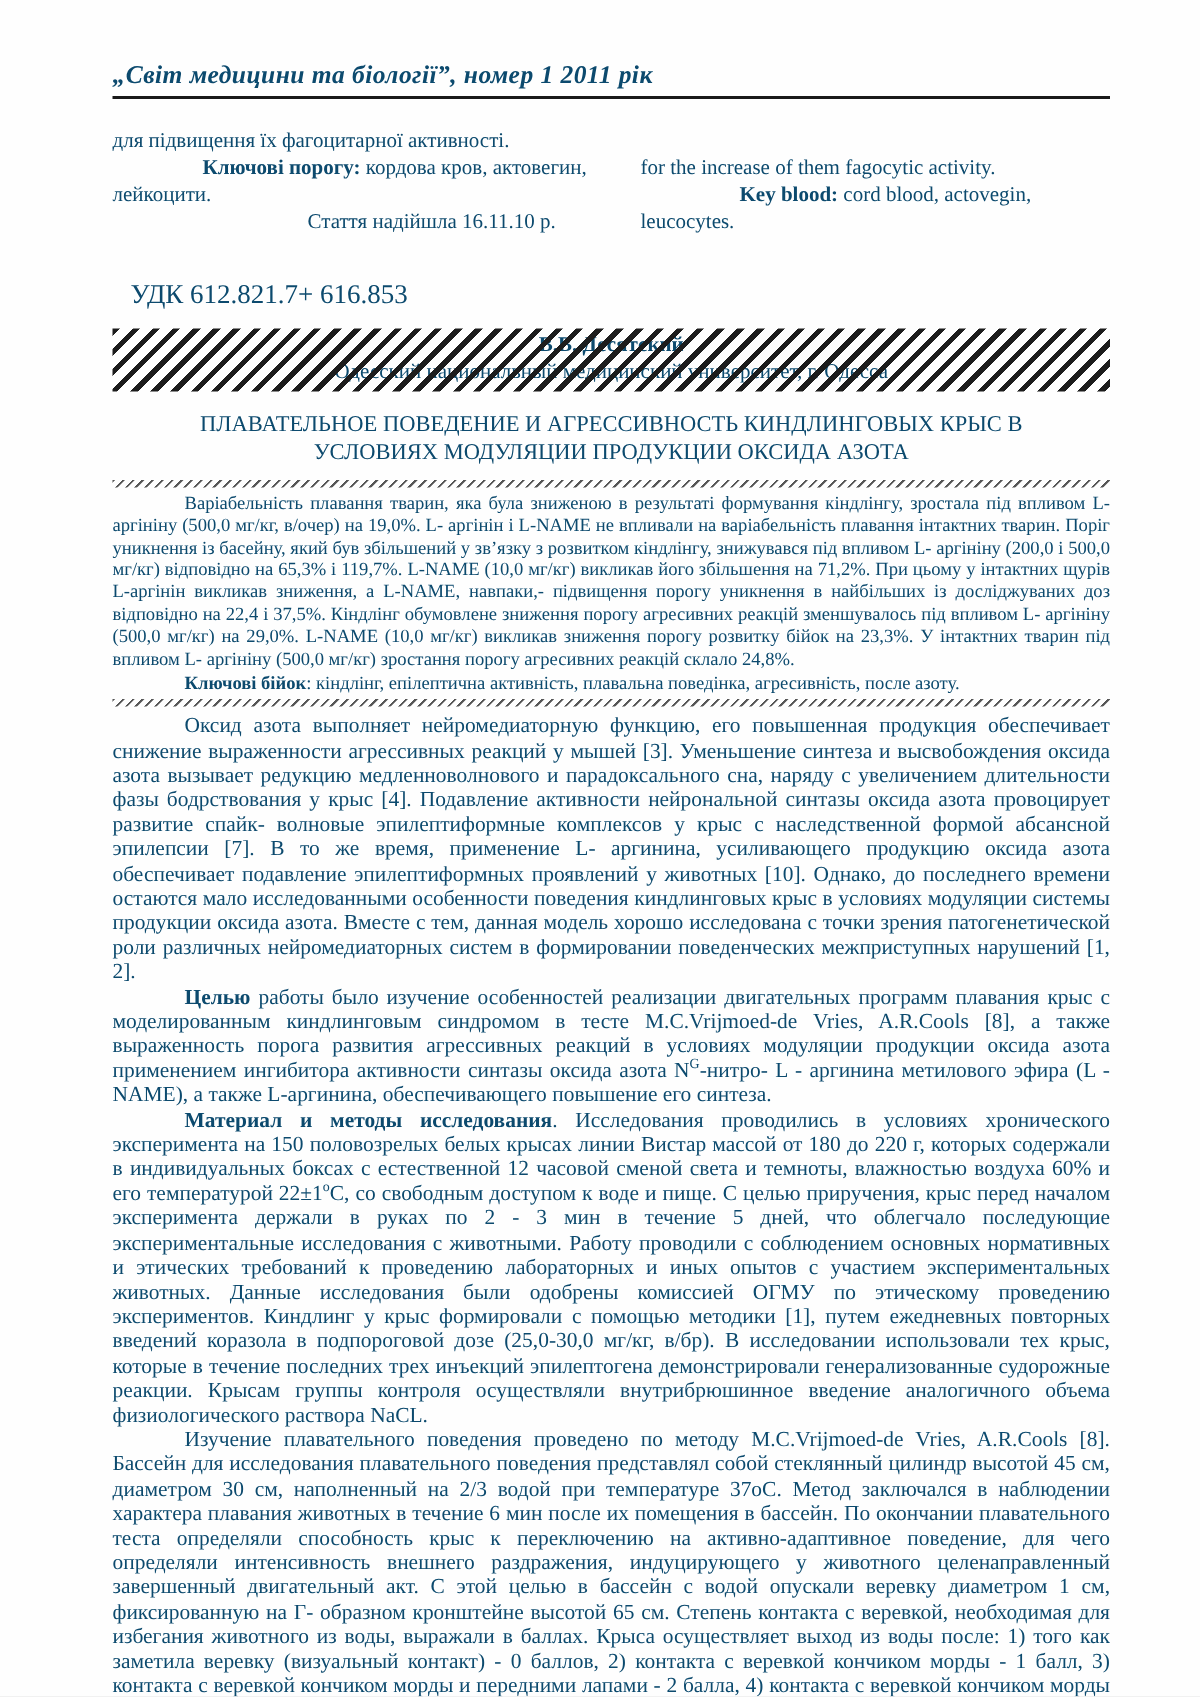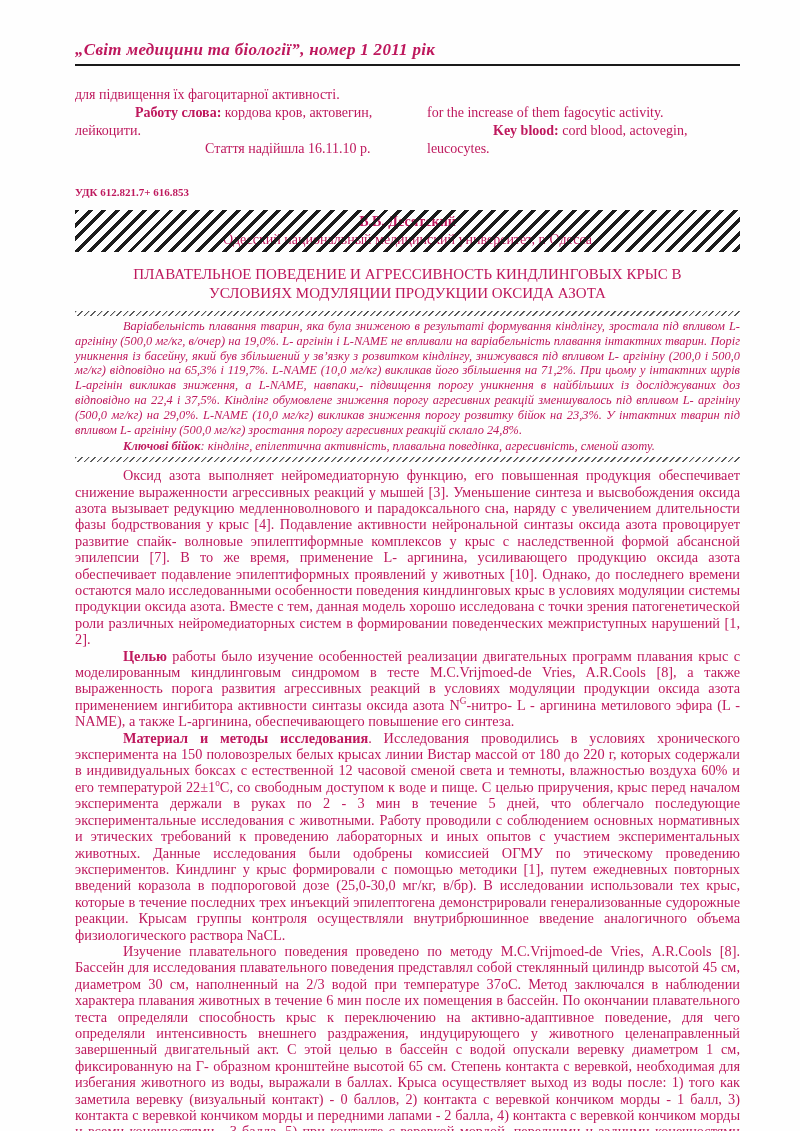--- a/index.html
+++ b/index.html
@@ -2,21 +2,21 @@
 <html><head>
 <meta charset="utf-8">
 <style>
   html, body { margin: 0; padding: 0; background: #e8e8e8; }
   .page {
     position: relative;
     width: 800px;
     height: 1131px;
     margin: 0 auto;
     background: #fefefe;
-    color: #be185d;
+    color: #0c4a6e;
     font-family: "Liberation Serif", "DejaVu Serif", serif;
     overflow: hidden;
     box-sizing: border-box;
     padding: 40px 60px 0 75px;
   }
   .journal-header {
     font-size: 17px;
     font-weight: bold;
     font-style: italic;
     letter-spacing: 0.3px;
@@ -32,22 +32,23 @@
   }
   .prev-col-ua { width: 352px; }
   .prev-col-en { flex: 1; }
   .kw-line-ua { text-indent: 60px; }
   .received-line { text-indent: 130px; font-family: Liberation Serif, serif; }
   .kw-line-en { text-indent: 66px; }
   b.lead { font-weight: bold; }
 
   .udc {
     margin-top: 28px;
-    font-size: 11px;
-    font-weight: bold;
+    font-size: 18px;
+    font-weight: normal;
+    margin-left: 12px;
   }
   .author-block {
     position: relative;
     margin-top: 12px;
     text-align: center;
     font-size: 14px;
     line-height: 18px;
     padding: 3px 0;
   }
   .author-block .author { font-weight: bold; }
@@ -73,21 +74,20 @@
   }
   .dotted-strip {
     height: 5px;
     background: repeating-linear-gradient(135deg, #555 0px, #555 1px, transparent 1.6px, transparent 4.6px);
     margin: 3px 0;
   }
   .abstract p {
     margin: 2px 0;
     text-align: justify;
     text-indent: 48px;
-    font-style: italic;
   }
   .body-text {
     margin-top: 5px;
     font-size: 14.3px;
     line-height: 16.4px;
   }
   .body-text p {
     margin: 0;
     text-align: justify;
     text-indent: 48px;
@@ -97,42 +97,42 @@
 </head>
 <body>
 
 <div class="page">
 
   <div class="journal-header">„Світ медицини та біології”, номер 1 2011 рік</div>
 
   <div class="prev-article">
     <div class="prev-col-ua">
       <div>для підвищення їх фагоцитарної активності.</div>
-      <div class="kw-line-ua"><b class="lead">Работу слова:</b><span> кордова кров, актовегин, лейкоцити.</span></div>
+      <div class="kw-line-ua"><b class="lead">Ключові порогу:</b><span> кордова кров, актовегин, лейкоцити.</span></div>
       <div class="received-line">Стаття надійшла 16.11.10 р.</div>
     </div>
     <div class="prev-col-en">
       <div>for the increase of them fagocytic activity.</div>
       <div class="kw-line-en"><b class="lead">Key blood:</b><span> cord blood, actovegin, leucocytes.</span></div>
     </div>
   </div>
 
   <div class="udc">УДК 612.821.7+ 616.853</div>
 
   <div class="author-block">
     <div class="author">В.В. Десятский</div>
     <div class="affiliation">Одесский национальный медицинский университет, г. Одесса</div>
   </div>
 
   <div class="article-title">ПЛАВАТЕЛЬНОЕ ПОВЕДЕНИЕ И АГРЕССИВНОСТЬ КИНДЛИНГОВЫХ КРЫС В УСЛОВИЯХ МОДУЛЯЦИИ ПРОДУКЦИИ ОКСИДА АЗОТА</div>
 
   <div class="abstract">
     <div class="dotted-strip"></div>
     <p>Варіабельність плавання тварин, яка була зниженою в результаті формування кіндлінгу, зростала під впливом L-аргініну (500,0 мг/кг, в/очер) на 19,0%. L- аргінін і L-NAME не впливали на варіабельність плавання інтактних тварин. Поріг уникнення із басейну, який був збільшений у зв’язку з розвитком кіндлінгу, знижувався під впливом L- аргініну (200,0 і 500,0 мг/кг) відповідно на 65,3% і 119,7%. L-NAME (10,0 мг/кг) викликав його збільшення на 71,2%. При цьому у інтактних щурів L-аргінін викликав зниження, а L-NAME, навпаки,- підвищення порогу уникнення в найбільших із досліджуваних доз відповідно на 22,4 і 37,5%. Кіндлінг обумовлене зниження порогу агресивних реакцій зменшувалось під впливом L- аргініну (500,0 мг/кг) на 29,0%. L-NAME (10,0 мг/кг) викликав зниження порогу розвитку бійок на 23,3%. У інтактних тварин під впливом L- аргініну (500,0 мг/кг) зростання порогу агресивних реакцій склало 24,8%.</p>
-    <p><b class="lead">Ключові бійок</b><span>: кіндлінг, епілептична активність, плавальна поведінка, агресивність, сменой азоту.</span></p>
+    <p><b class="lead">Ключові бійок</b><span>: кіндлінг, епілептична активність, плавальна поведінка, агресивність, после азоту.</span></p>
     <div class="dotted-strip"></div>
   </div>
 
   <div class="body-text">
     <p>Оксид азота выполняет нейромедиаторную функцию, его повышенная продукция обеспечивает снижение выраженности агрессивных реакций у мышей [3]. Уменьшение синтеза и высвобождения оксида азота вызывает редукцию медленноволнового и парадоксального сна, наряду с увеличением длительности фазы бодрствования у крыс [4]. Подавление активности нейрональной синтазы оксида азота провоцирует развитие спайк- волновые эпилептиформные комплексов у крыс с наследственной формой абсансной эпилепсии [7]. В то же время, применение L- аргинина, усиливающего продукцию оксида азота обеспечивает подавление эпилептиформных проявлений у животных [10]. Однако, до последнего времени остаются мало исследованными особенности поведения киндлинговых крыс в условиях модуляции системы продукции оксида азота. Вместе с тем, данная модель хорошо исследована с точки зрения патогенетической роли различных нейромедиаторных систем в формировании поведенческих межприступных нарушений [1, 2].</p>
     <p><b class="lead">Целью</b><span> работы было изучение особенностей реализации двигательных программ плавания крыс с моделированным киндлинговым синдромом в тесте M.C.Vrijmoed-de Vries, A.R.Cools [8], а также выраженность порога развития агрессивных реакций в условиях модуляции продукции оксида азота применением ингибитора активности синтазы оксида азота N</span><sup>G</sup><span>-нитро- L - аргинина метилового эфира (L - NAME), а также  L-аргинина, обеспечивающего повышение его синтеза.</span></p>
     <p><b class="lead">Материал и методы исследования</b><span>. Исследования проводились в условиях хронического эксперимента на 150  половозрелых белых крысах линии Вистар массой от 180 до 220 г, которых содержали в индивидуальных боксах с естественной 12 часовой сменой света и темноты, влажностью воздуха 60% и его температурой 22±1</span><sup>о</sup><span>С, со свободным доступом к воде и пище. С целью приручения, крыс перед началом эксперимента держали в руках по 2 - 3 мин в течение 5 дней, что облегчало последующие экспериментальные исследования с животными. Работу проводили с соблюдением основных нормативных и этических требований к проведению лабораторных и иных опытов с участием  экспериментальных животных. Данные исследования были одобрены комиссией ОГМУ по этическому проведению экспериментов. Киндлинг у крыс формировали с помощью методики [1], путем ежедневных повторных введений коразола в подпороговой дозе (25,0-30,0 мг/кг, в/бр). В исследовании использовали тех крыс, которые в течение последних трех инъекций эпилептогена демонстрировали генерализованные судорожные реакции. Крысам группы контроля осуществляли внутрибрюшинное введение аналогичного объема физиологического раствора NaCL.</span></p>
     <p>Изучение плавательного поведения проведено по методу M.C.Vrijmoed-de Vries, A.R.Cools [8]. Бассейн для исследования плавательного поведения представлял собой стеклянный цилиндр высотой 45 см, диаметром 30 см, наполненный на 2/3 водой при температуре 37оС. Метод заключался в наблюдении характера плавания животных в течение 6 мин после их помещения в бассейн. По окончании плавательного теста определяли способность крыс к переключению на активно-адаптивное поведение, для чего определяли интенсивность внешнего раздражения, индуцирующего у животного целенаправленный завершенный двигательный акт. С этой целью в бассейн с водой опускали веревку диаметром 1 см, фиксированную на Г- образном кронштейне высотой 65 см. Степень контакта с веревкой, необходимая для избегания животного из воды, выражали в баллах. Крыса осуществляет выход из воды после: 1) того как заметила веревку (визуальный контакт) - 0 баллов, 2) контакта с веревкой кончиком морды  - 1 балл, 3) контакта с веревкой кончиком морды и передними лапами - 2 балла, 4) контакта с веревкой кончиком морды и всеми конечностями - 3 балла, 5) при контакте с веревкой мордой, передними и задними конечностями крыса не осуществляет выход из воды - 4 балла.</p>
   </div>
 

